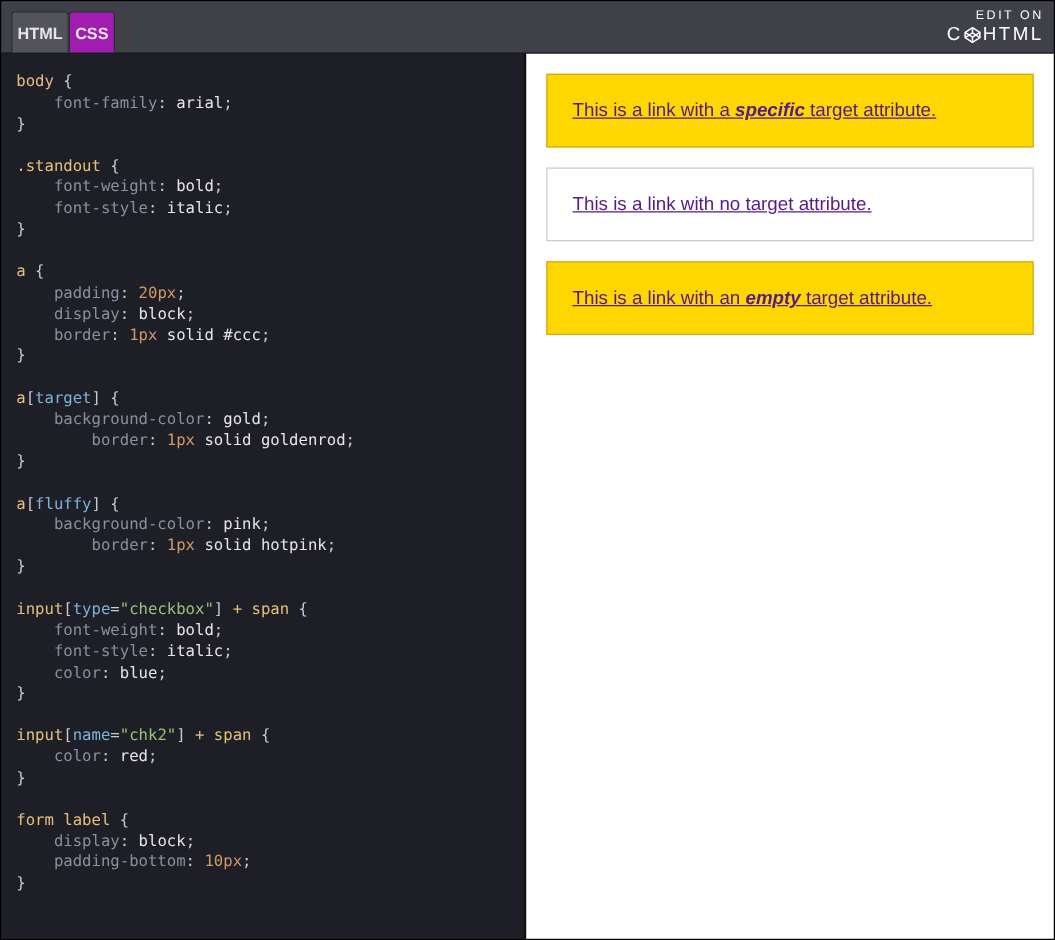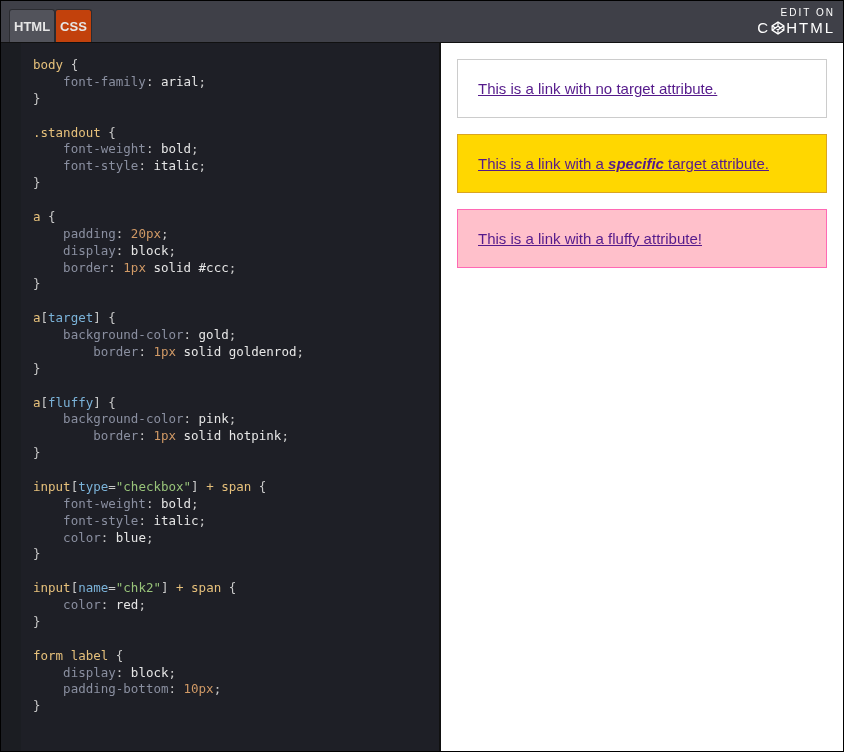--- a/index.html
+++ b/index.html
@@ -40,21 +40,21 @@
     background: #52535b;
     border: 1px solid #2b2c31;
     border-bottom: none;
     margin-top: 8px;
     margin-right: 0;
     border-top-left-radius: 3px;
     border-top-right-radius: 3px;
     cursor: pointer;
   }
   .tab.active {
-    background: #c2410c;
+    background: #a21caf;
   }
   .result-tab-wrap {
     flex: 0 0 auto;
     display: flex;
     align-items: stretch;
     margin-left: 8px;
   }
   .edit-on {
     margin-left: auto;
     display: flex;
@@ -84,21 +84,20 @@
     height: 14px;
     margin: 0 1px;
     position: relative;
   }
   .cube svg { width: 14px; height: 14px; }
 
   .panes {
     display: flex;
     flex: 1;
     min-height: 0;
-    margin-left: 20px;
   }
   .code-pane {
     width: 420px;
     background: #1e1f26;
     color: #ccc;
     overflow: auto;
     border-right: 2px solid #111;
   }
   .result-pane {
     flex: 1;
@@ -222,25 +221,25 @@
 <span class="brace">}</span>
 
 <span class="sel">form label</span> <span class="brace">{</span>
     <span class="prop">display</span><span class="punct">:</span> <span class="val">block</span><span class="punct">;</span>
     <span class="prop">padding-bottom</span><span class="punct">:</span> <span class="num">10px</span><span class="punct">;</span>
 <span class="brace">}</span></pre>
     </div>
 
     <div class="result-pane">
       <div class="result-inner">
+        <a class="rlink gold" href="#">
+          <span>This is a link with a </span><span class="standout">specific</span><span> target attribute.</span>
+        </a>
         <a class="rlink" href="#">
           <span>This is a link with no target attribute.</span>
         </a>
         <a class="rlink gold" href="#">
-          <span>This is a link with a </span><span class="standout">specific</span><span> target attribute.</span>
-        </a>
-        <a class="rlink pink" href="#">
-          <span>This is a link with a fluffy attribute!</span>
+          <span>This is a link with an </span><span class="standout">empty</span><span> target attribute.</span>
         </a>
       </div>
     </div>
   </div>
 </div>
 
 </body></html>

